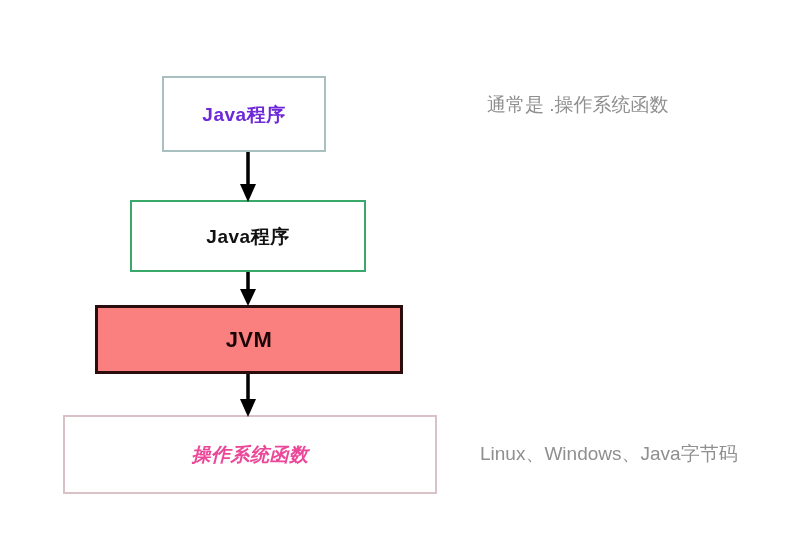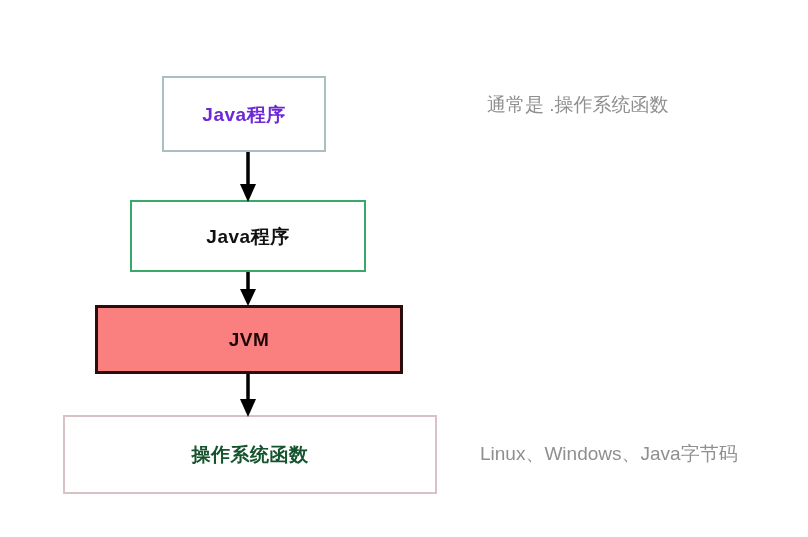--- a/index.html
+++ b/index.html
@@ -70,35 +70,36 @@
   
   #node-jvm {
     left: 95px;
     top: 305px;
     width: 308px;
     height: 69px;
     border: 3px solid #2b0d0d;
     background: #fa7f7f;
   }
   #node-jvm .node-label {
-    font-size: 19px;
+    font-size: 22px;
     color: #1c0606;
   }
 
   
   #node-os-functions {
     left: 63px;
     top: 415px;
     width: 374px;
     height: 79px;
     border: 2px solid #d9c2c6;
   }
   #node-os-functions .node-label {
     font-size: 19px;
-    color: #14532d;
+    color: #ec4899;
+    font-style: italic;
   }
 
   
   .arrow {
     position: absolute;
     left: 0;
     top: 0;
     pointer-events: none;
   }
 

